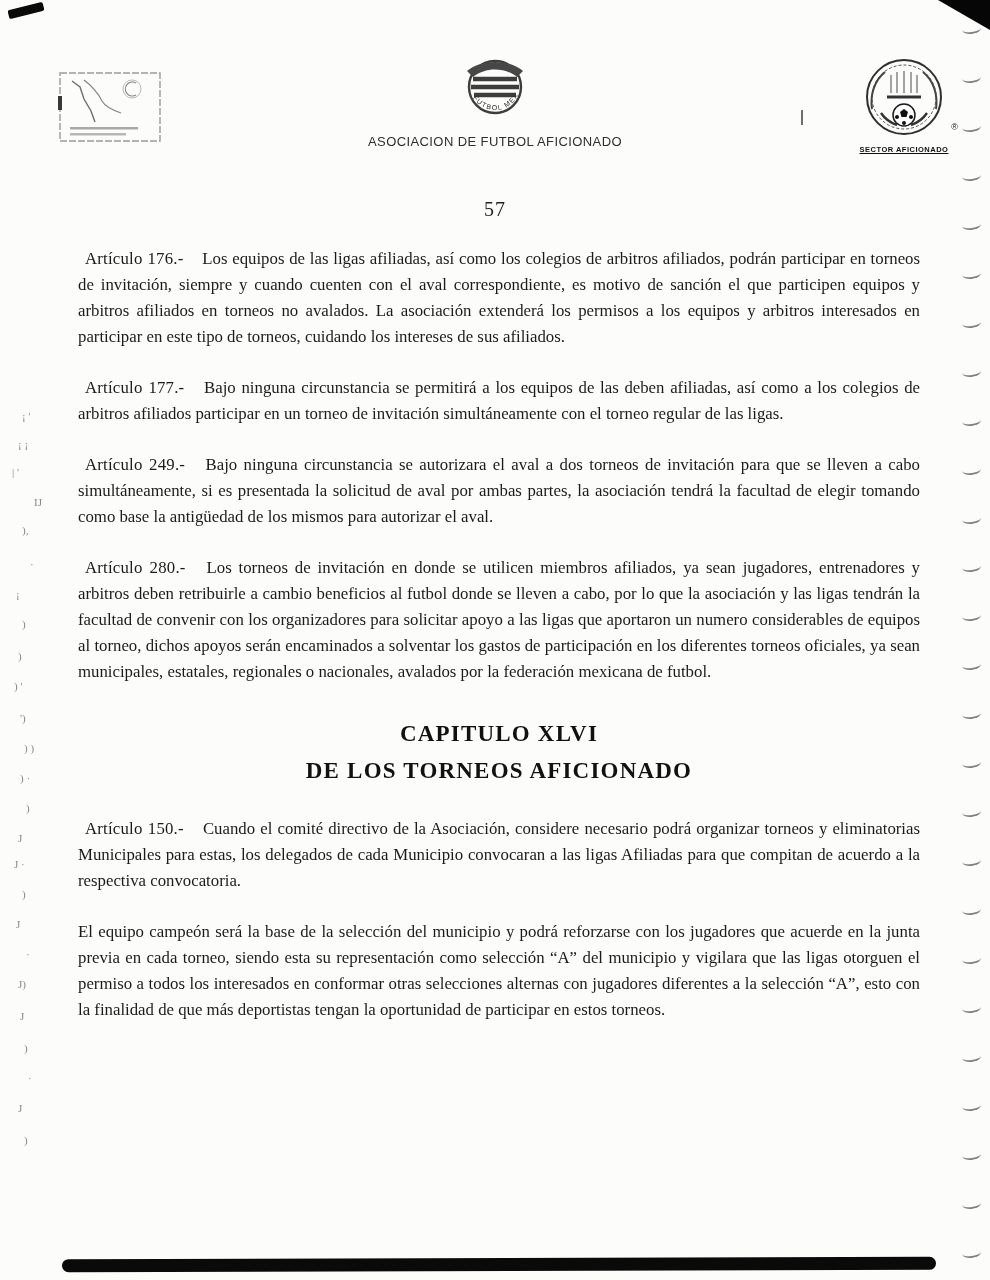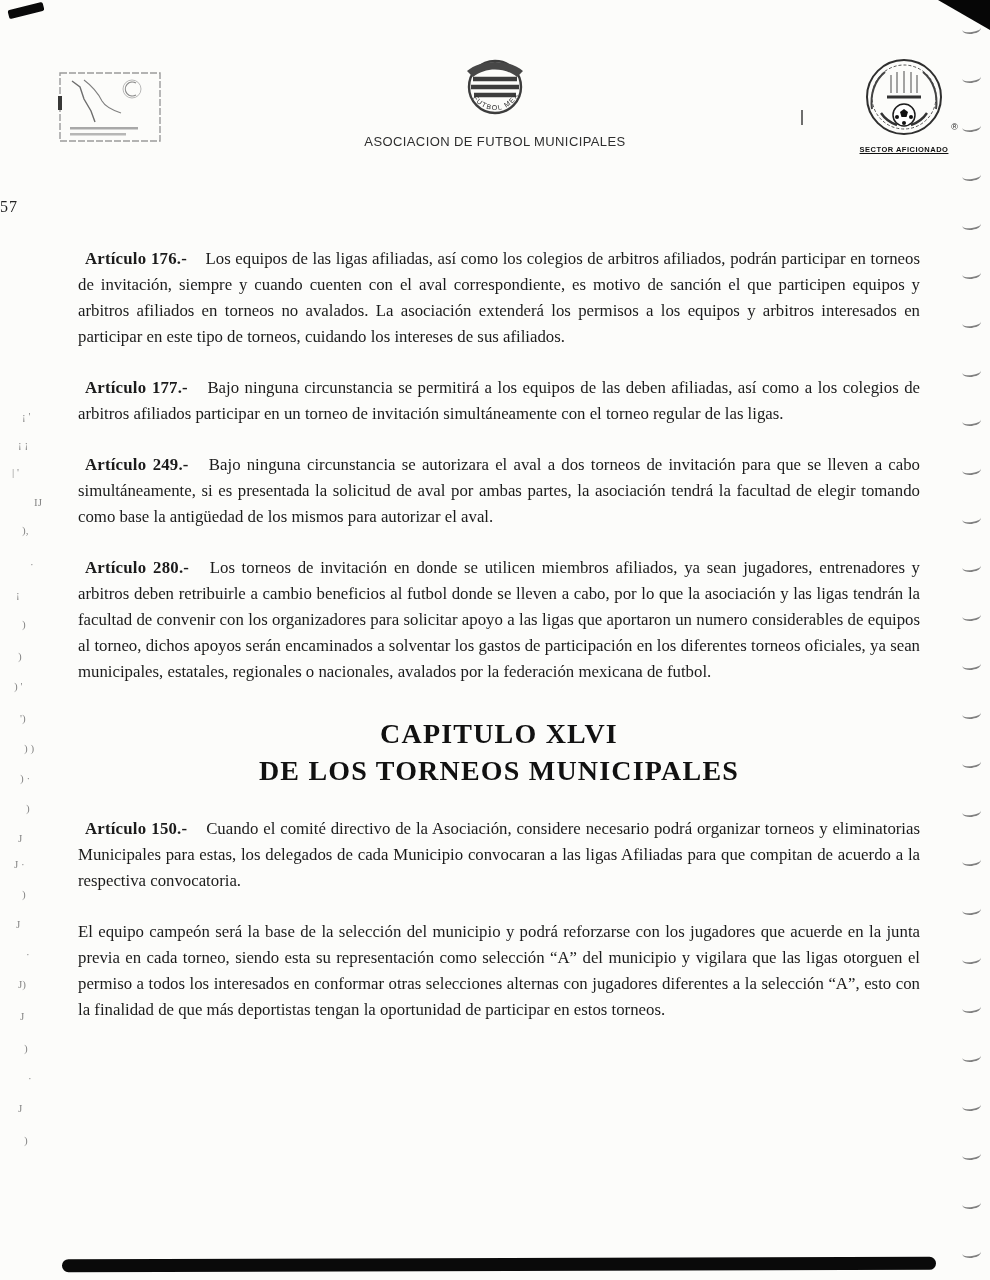--- a/index.html
+++ b/index.html
@@ -33,31 +33,31 @@
   .emblem { width:78px; height:78px; margin:0 auto; }
   .org-name { margin-top:3px; font-family:"Liberation Sans", sans-serif;
     font-size:13px; line-height:17px; color:#2e2e2e; letter-spacing:.4px; }
   .right-head { position:absolute; right:26px; top:56px; width:120px; text-align:center; }
   .sector-emblem { width:88px; height:88px; margin:0 auto; }
   .reg-mark { position:absolute; right:6px; top:66px; font-size:9px; color:#222;
     font-family:"Liberation Sans", sans-serif; }
   .sector-caption { margin-top:1px; font-family:"Liberation Sans", sans-serif;
     font-size:7.5px; font-weight:bold; letter-spacing:.5px; color:#101010;text-decoration:underline; }
 
-  .page-number { position:absolute; top:198px; left:0; right:0; text-align:left;
-    font-size:16px; letter-spacing:1px; color:#222; }
+  .page-number { position:absolute; top:198px; left:0; right:0; text-align:center;
+    font-size:20px; letter-spacing:1px; color:#222; }
 
   
   .doc-body { position:absolute; top:246px; left:78px; width:842px;
     text-align:justify; font-size:16.8px; line-height:26px; color:#1b1b1b; }
   .article, .para { margin:0 0 25px 0; }
   .article { text-indent:7px; }
-  .article-label { font-weight:bold; letter-spacing:.2px; margin-right:14px; }
+  .article-label { font-weight:normal; letter-spacing:.2px; margin-right:14px; }
   .chapter { margin:30px 0 27px 0; text-align:center; font-weight:bold;
-    font-size:28px; line-height:37px; letter-spacing:1.2px; color:#111; text-indent:0; }
+    font-size:23px; line-height:37px; letter-spacing:1.2px; color:#111; text-indent:0; }
   .chapter-line { display:block; }
 </style>
 </head>
 <body>
 
 <div class="page">
 
   <div class="corner-tl"></div>
   <div class="corner-tr"></div>
   <div class="header-dash"></div>
@@ -139,21 +139,21 @@
           <path d="M15 35 H63" stroke="#3d3d3d" stroke-width="4.6"></path>
           <path d="M18 43 H60" stroke="#3d3d3d" stroke-width="4.6"></path>
           <path d="M11 19 C25 7 53 7 67 19 L61 25 C49 15 29 15 17 25 Z" fill="#474747"></path>
           <path id="emblem-arc" d="M15 42 A26 26 0 0 0 63 42" fill="none"></path>
           <text font-size="7" fill="#2f2f2f" letter-spacing="1.2" font-family="Liberation Sans, sans-serif">
             <textPath href="#emblem-arc" startOffset="4">FUTBOL MEXICANO</textPath>
           </text>
         </svg>
       </div>
       <div class="org-name">
-        <div>ASOCIACION DE FUTBOL MUNICIPALES</div>
+        <div>ASOCIACION DE FUTBOL AFICIONADO</div>
       </div>
     </div>
 
     <div class="right-head">
       <div class="sector-emblem">
         <svg viewBox="0 0 88 88" width="88" height="88">
           <circle cx="44" cy="41" r="37" fill="none" stroke="#2f2f2f" stroke-width="2"></circle>
           <circle cx="44" cy="41" r="32" fill="none" stroke="#555" stroke-width="1" stroke-dasharray="3 2"></circle>
           <path d="M12 53 C10 39 14 25 25 16" fill="none" stroke="#444" stroke-width="2"></path>
           <path d="M76 53 C78 39 74 25 63 16" fill="none" stroke="#444" stroke-width="2"></path>
@@ -198,21 +198,21 @@
       <span>Bajo ninguna circunstancia se autorizara el aval a dos torneos de invitación para que se lleven a cabo simultáneamente, si es presentada la solicitud de aval por ambas partes, la asociación tendrá la facultad de elegir tomando como base la antigüedad de los mismos para autorizar el aval.</span>
     </p>
 
     <p class="article">
       <strong class="article-label">Artículo 280.-</strong>
       <span>Los torneos de invitación en donde se utilicen miembros afiliados, ya sean jugadores, entrenadores y arbitros deben retribuirle a cambio beneficios al futbol donde se lleven a cabo, por lo que la asociación y las ligas tendrán la facultad de convenir con los organizadores para solicitar apoyo a las ligas que aportaron un numero considerables de equipos al torneo, dichos apoyos serán encaminados a solventar los gastos de participación en los diferentes torneos oficiales, ya sean municipales, estatales, regionales o nacionales, avalados por la federación mexicana de futbol.</span>
     </p>
 
     <h1 class="chapter">
       <span class="chapter-line">CAPITULO XLVI</span>
-      <span class="chapter-line">DE LOS TORNEOS MUNICIPALES</span>
+      <span class="chapter-line">DE LOS TORNEOS AFICIONADO</span>
     </h1>
 
     <p class="article">
       <strong class="article-label">Artículo 150.-</strong>
       <span>Cuando el comité directivo de la Asociación, considere necesario podrá organizar torneos y eliminatorias Municipales para estas, los delegados de cada Municipio convocaran a las ligas Afiliadas para que compitan de acuerdo a la respectiva convocatoria.</span>
     </p>
 
 
     <p class="para">El equipo campeón será la base de la selección del municipio y podrá reforzarse con los jugadores que acuerde en la junta previa en cada torneo, siendo esta su representación como selección “A” del municipio y vigilara que las ligas otorguen el permiso a todos los interesados en conformar otras selecciones alternas con jugadores diferentes a la selección “A”, esto con la finalidad de que más deportistas tengan la oportunidad de participar en estos torneos.</p>
 

